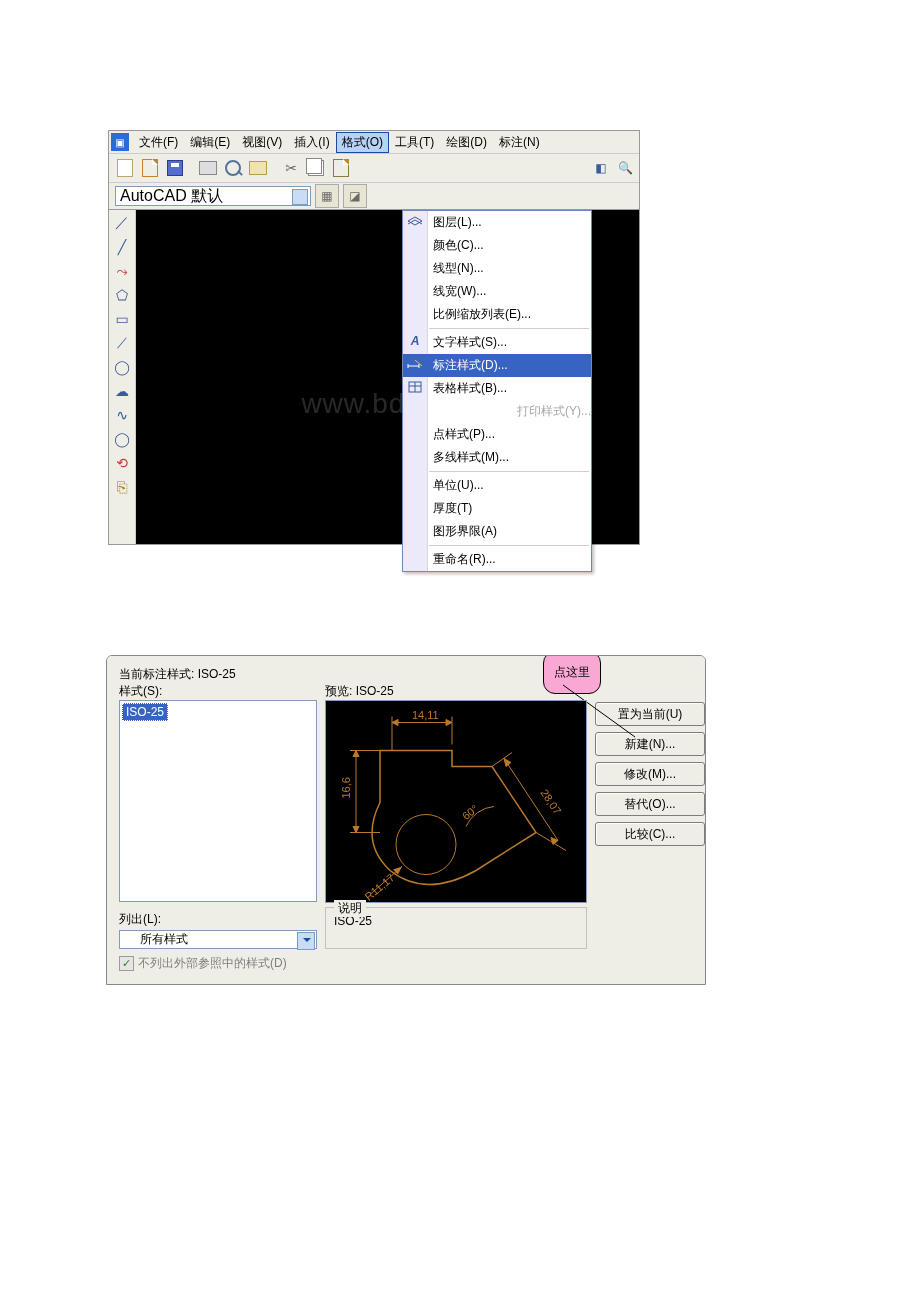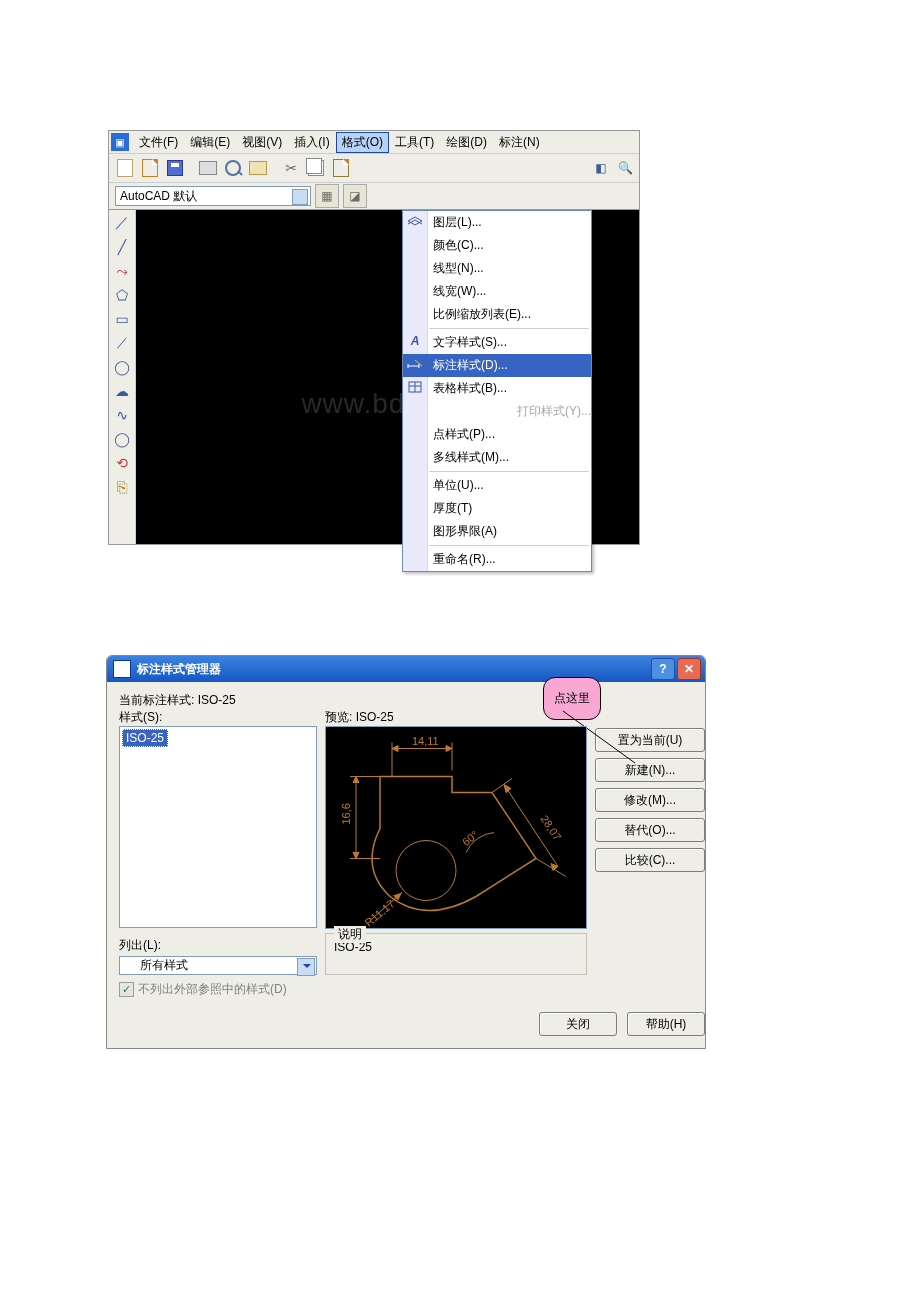--- a/index.html
+++ b/index.html
@@ -102,21 +102,21 @@
     align-items: center;
     height: 26px;
     border-bottom: 1px solid #999;
     padding-left: 6px;
   }
   .layer-combo {
     background: #fff;
     border: 1px solid #7f9db9;
     height: 18px;
     width: 172px;
-    font-size: 12px;
+    font-size: 16px;
     padding: 0 18px 0 4px;
     position: relative;
     display:flex;align-items:center;
   }
   .layer-combo::after {
     content:"";
     position:absolute;right:2px;top:2px;
     width:14px;height:14px;
     background:#c8ddf5;
     border:1px solid #7f9db9;
@@ -405,27 +405,20 @@
           <div class="dd-item">厚度(T)</div>
           <div class="dd-item">图形界限(A)</div>
           <div class="dd-sep"></div>
           <div class="dd-item">重命名(R)...</div>
         </div>
       </div>
     </div>
   </div>
 
   <div class="shot2">
-    <div class="dlg-titlebar">
-      <span class="t-icon"></span>
-      <span>标注样式管理器</span>
-      <span class="spacer"></span>
-      <span class="winbtn help">?</span>
-      <span class="winbtn close">✕</span>
-    </div>
 
     <div class="dlg-body">
       <div class="current-style-row lbl">当前标注样式: ISO-25</div>
       <div class="styles-label-row lbl">样式(S):</div>
 
       <div class="listbox">
         <div class="list-item selected">ISO-25</div>
       </div>
 
       <div class="list-out-row" style="flex-direction:column;align-items:stretch;">
@@ -500,19 +493,15 @@
       </div>
 
       <div class="rbtn-col">
         <div class="btn">置为当前(U)</div>
         <div class="btn">新建(N)...</div>
         <div class="btn">修改(M)...</div>
         <div class="btn">替代(O)...</div>
         <div class="btn">比较(C)...</div>
       </div>
 
-      <div class="dlg-bottom">
-        <div class="btn">关闭</div>
-        <div class="btn">帮助(H)</div>
-      </div>
     </div>
   </div>
 </div>
 
 </body></html>

